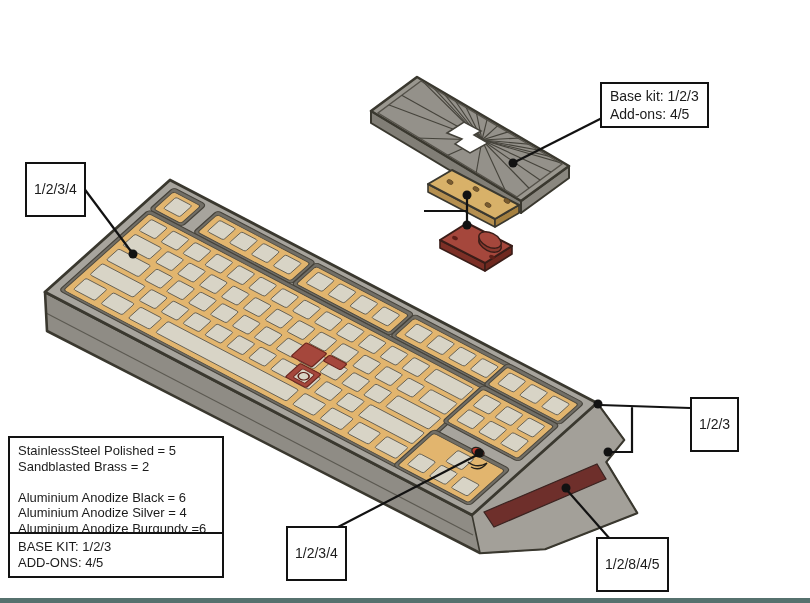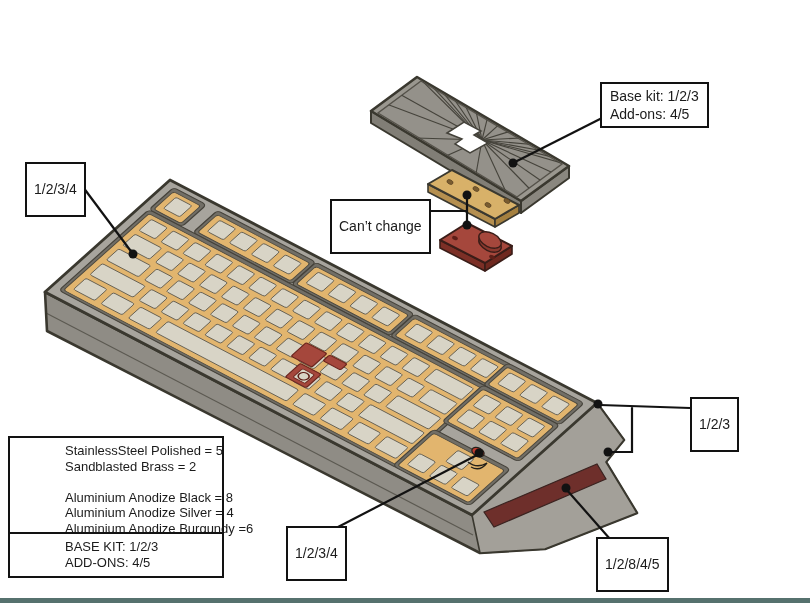--- a/index.html
+++ b/index.html
@@ -5,21 +5,21 @@
   html,body{margin:0;padding:0;background:#fff;}
   #stage{position:relative;width:810px;height:603px;overflow:hidden;
          font-family:"Liberation Sans",sans-serif;background:#fff;}
   svg{position:absolute;left:0;top:0;}
   .callout{position:absolute;background:#fff;border:2.5px solid #121212;
            color:#1b1b1b;font-size:14px;font-weight:500;line-height:17px;
            padding:17px 7px;white-space:nowrap;z-index:5;}
   .legendbox{position:absolute;background:#fff;border:2.5px solid #121212;
              color:#1b1b1b;font-size:13px;line-height:15.5px;padding:5px 8px;
              width:196px;z-index:5;}
-  .legend-line{min-height:15.5px;white-space:nowrap;margin-left:47px;}
+  .legend-line{min-height:15.5px;white-space:nowrap;}
   #footer-bar{position:absolute;left:0;top:598px;width:810px;height:5px;z-index:6;}
 </style>
 </head>
 <body>
 
 <div id="stage">
 
   <svg width="810" height="603" viewBox="0 0 810 603">
     <defs>
       <clipPath id="plateclip">
@@ -224,33 +224,32 @@
     </g>
   </svg>
 
   <div class="callout" style="left:25px;top:162px;">1/2/3/4</div>
 
   <div class="callout" style="left:600px;top:82px;line-height:18px;padding:3px 8px;">
     <div>Base kit: 1/2/3</div>
     <div>Add-ons: 4/5</div>
   </div>
 
-  <div class="callout" style="left:330px;top:199px;">Can’t change</div>
 
   <div class="callout" style="left:690px;top:397px;">1/2/3</div>
 
   <div class="callout" style="left:286px;top:526px;">1/2/3/4</div>
 
   <div class="callout" style="left:596px;top:537px;">1/2/8/4/5</div>
 
   <div class="legendbox" style="left:8px;top:436px;height:88px;">
     <div class="legend-line">StainlessSteel Polished = 5</div>
     <div class="legend-line">Sandblasted Brass = 2</div>
     <div class="legend-line"></div>
-    <div class="legend-line">Aluminium Anodize Black = 8</div>
+    <div class="legend-line">Aluminium Anodize Black = 6</div>
     <div class="legend-line">Aluminium Anodize Silver = 4</div>
     <div class="legend-line">Aluminium Anodize Burgundy =6</div>
   </div>
 
   <div class="legendbox" style="left:8px;top:531.5px;height:32px;line-height:16px;">
     <div class="legend-line">BASE KIT: 1/2/3</div>
     <div class="legend-line">ADD-ONS: 4/5</div>
   </div>
 
   <div id="footer-bar" style="background: rgb(86, 113, 110);"></div>

